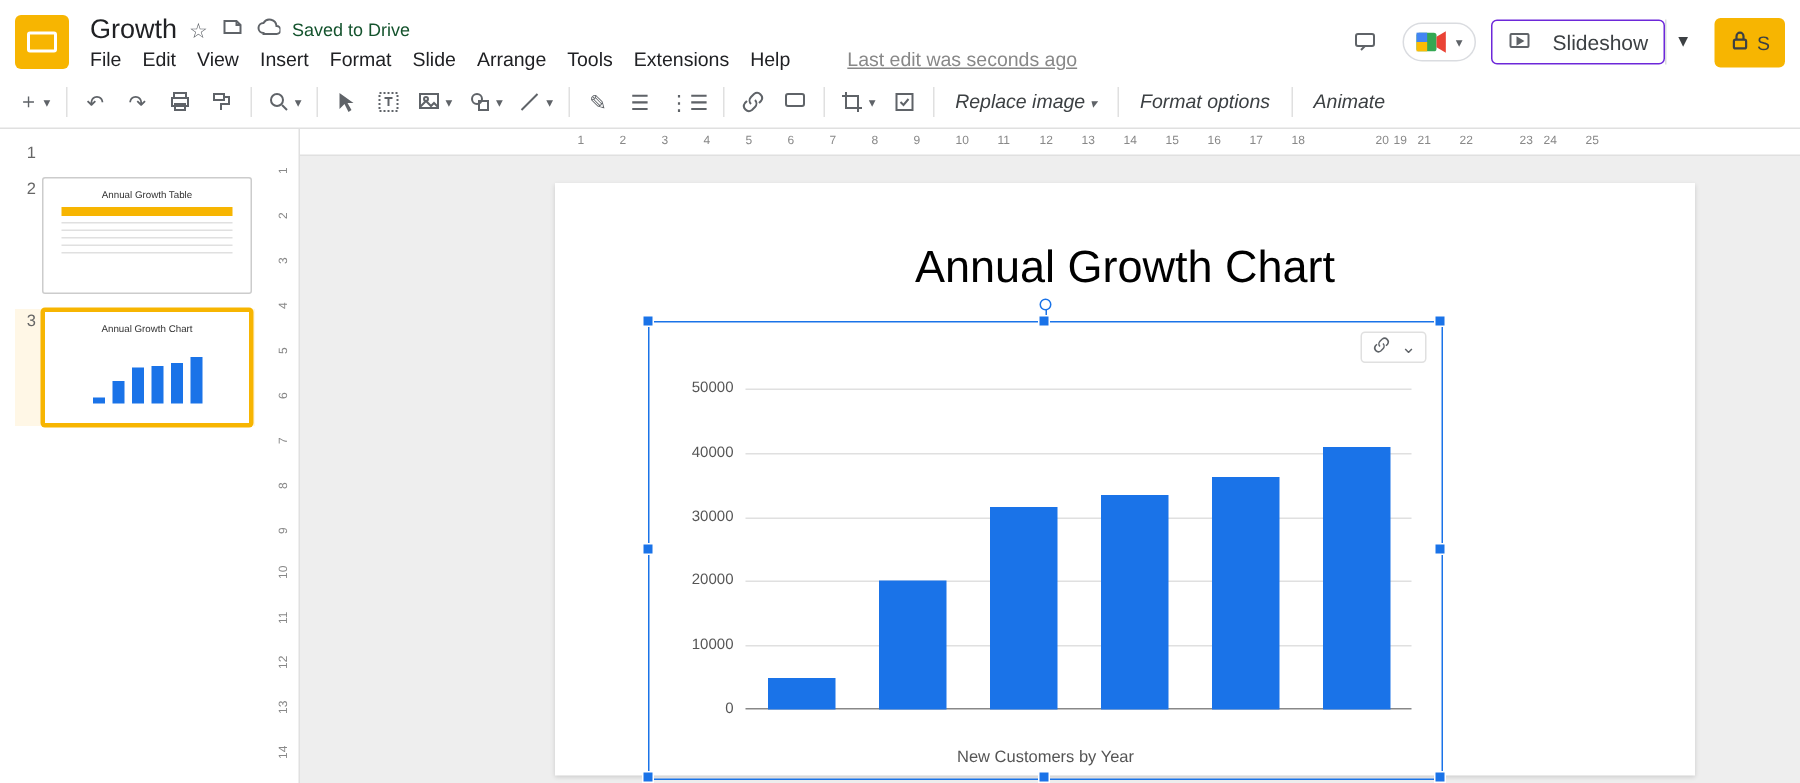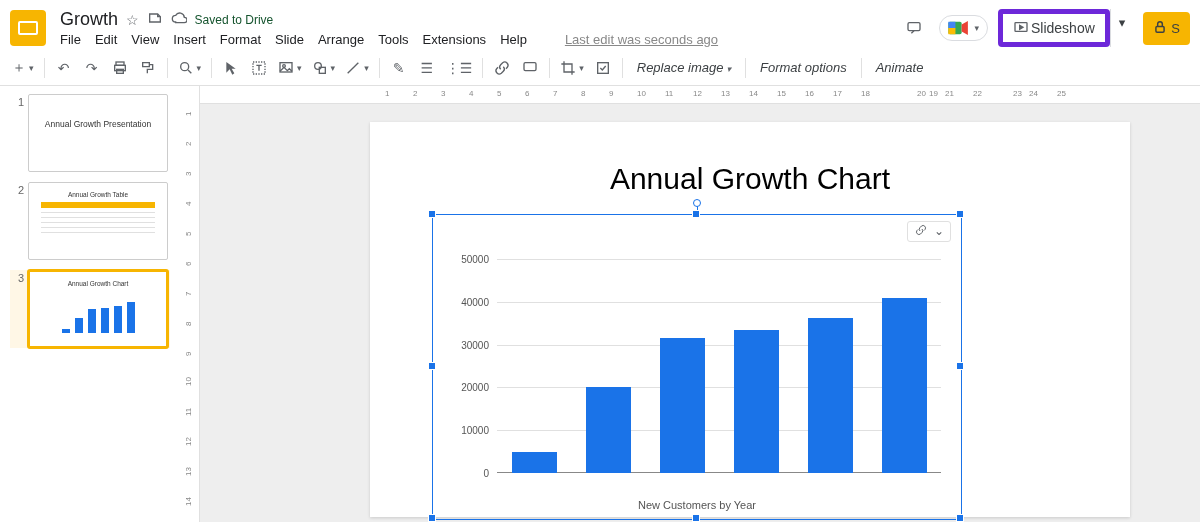--- a/index.html
+++ b/index.html
@@ -50,22 +50,22 @@
   .comments-btn {
     width: 30px; height: 30px; display:flex; align-items:center; justify-content:center;
     border-radius: 4px; cursor: pointer;
   }
   .meet-btn {
     display: flex; align-items:center; gap:4px;
     border: 1px solid #dadce0; border-radius: 20px;
     padding: 4px 8px; cursor: pointer;
   }
   .slideshow-btn {
-    display:flex; align-items:center; gap:2px;
-    border: 5px solid #6d28d9; border-radius: 4px;
+    display:flex; align-items:center; gap:14px;
+    border: 1px solid #6d28d9; border-radius: 4px;
     padding: 6px 10px; cursor:pointer;
     font-size: 14px;
   }
   .slideshow-caret {
     border-left: 1px solid #dadce0;
     padding: 6px 8px; cursor: pointer;
   }
   .share-btn {
     background: #f7b501; color: #3c4043;
     border-radius: 4px;
@@ -443,23 +443,20 @@
   <div class="tb-sep"></div>
   <div class="tb-text">Animate</div>
 </div>
 
 <div class="body">
 
   <div class="filmstrip">
 
     <div class="slide-row">
       <div class="slide-num">1</div>
-      <div class="thumb">
-        <div class="thumb-title-big">Annual Growth Presentation</div>
-      </div>
     </div>
 
     <div class="slide-row">
       <div class="slide-num">2</div>
       <div class="thumb">
         <div class="thumb-title-small">Annual Growth Table</div>
         <div class="thumb-table">
           <div class="thumb-table-hdr"></div>
           <div class="thumb-table-row"></div>
             <div class="thumb-table-row"></div>

